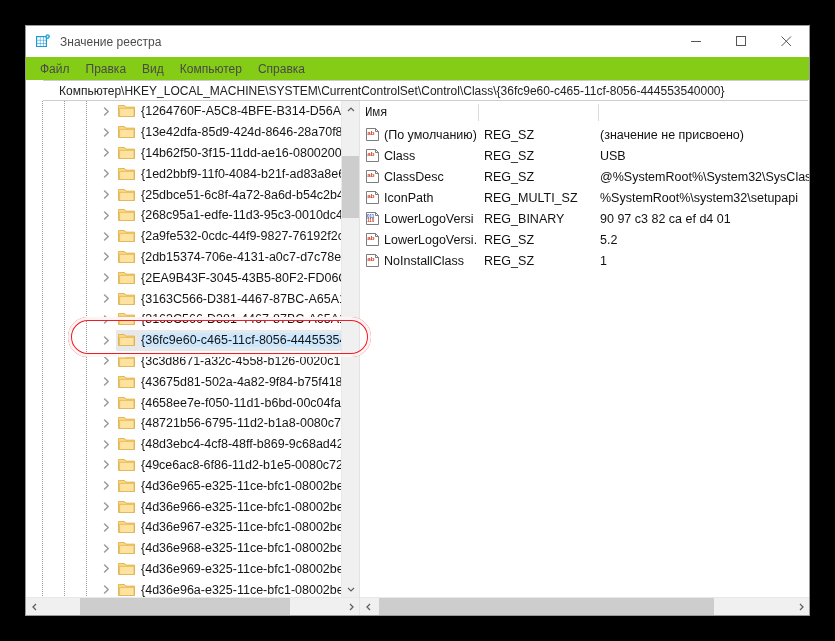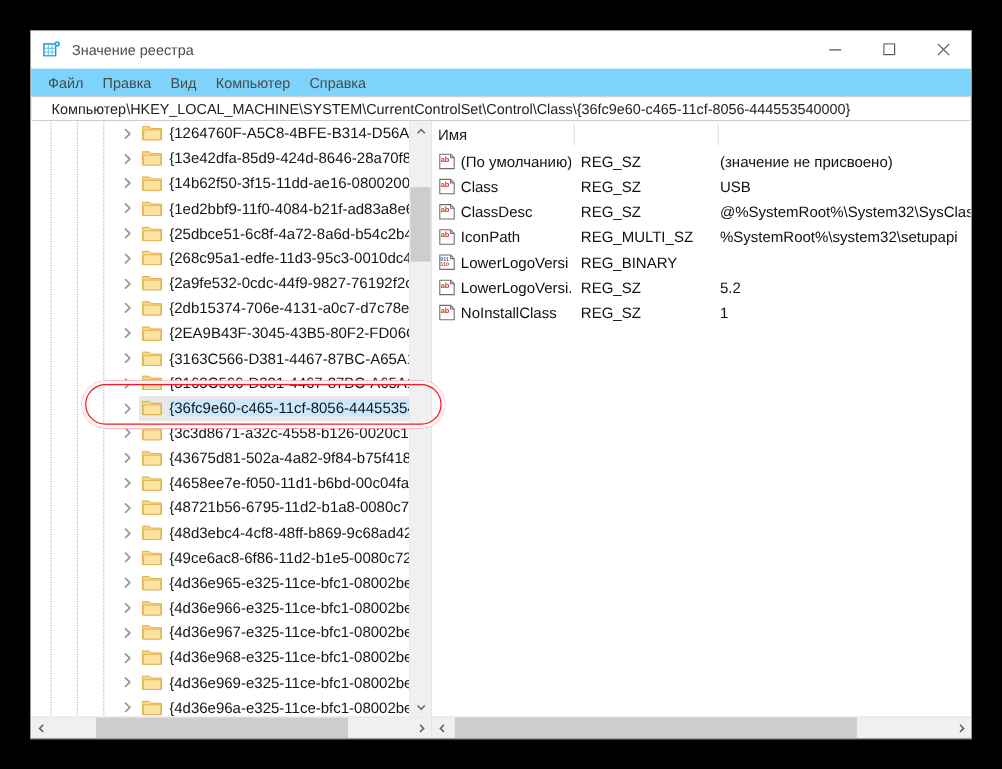--- a/index.html
+++ b/index.html
@@ -66,21 +66,21 @@
   }
   .win-btn svg { display: block; }
 
   
   #menubar {
     height: 23px;
     min-height: 23px;
     display: flex;
     align-items: center;
     padding-left: 6px;
-    background: #7dd3fc;
+    background: #84cc16;
   }
   .menu-item {
     font-size: 12px;
     color: #4a4a4a;
     padding: 2px 8px;
     white-space: nowrap;
   }
 
   
   #addressbar-wrap {
@@ -92,20 +92,21 @@
     border-left: none;
     border-right: none;
     background: #ffffff;
     display: flex;
     align-items: center;
     font-size: 12px;
     color: #222222;
     padding-left: 16px;
     white-space: nowrap;
     overflow: hidden;
+    margin-left: 16px;
   }
 
   
   #split {
     flex: 1;
     display: flex;
     min-height: 0;
     background: #ffffff;
   }
 
@@ -269,20 +270,21 @@
     position: relative;
   }
   .vh-cell {
     position: absolute;
     top: 0;
     height: 23px;
     display: flex;
     align-items: center;
     padding-left: 5px;
     box-sizing: border-box;
+    font-family: Liberation Mono, monospace;
   }
   .vh-sep {
     position: absolute;
     top: 3px;
     height: 17px;
     width: 1px;
     background: #dcdcdc;
   }
   .val-row {
     height: 21px;
@@ -790,20 +792,21 @@
               </div>
               <div class="val-row">
                 <div class="vr-icon"><svg width="15" height="15" viewBox="0 0 15 15">
                     <path d="M1.5 1.5 h9 l3 3 v9 h-12 z" fill="#ffffff" stroke="#6e6e6e" stroke-width="0.9"></path>
                     <path d="M10.5 1.5 v3 h3" fill="none" stroke="#6e6e6e" stroke-width="0.9"></path>
                     <text x="1.9" y="6.6" font-family="Liberation Sans, sans-serif" font-size="4.6" font-weight="bold" fill="#2b62c4">011</text>
                     <text x="1.9" y="10.9" font-family="Liberation Sans, sans-serif" font-size="4.6" font-weight="bold" fill="#cf3a21">110</text>
                   </svg></div>
                 <div class="vr-name">LowerLogoVersi</div>
                 <div class="vr-type">REG_BINARY</div>
+                <div class="vr-value">90 97 c3 82 ca ef d4 01</div>
               </div>
               <div class="val-row">
                 <div class="vr-icon"><svg width="15" height="15" viewBox="0 0 15 15">
                     <path d="M1.5 1.5 h9 l3 3 v9 h-12 z" fill="#ffffff" stroke="#6e6e6e" stroke-width="0.9"></path>
                     <path d="M10.5 1.5 v3 h3" fill="none" stroke="#6e6e6e" stroke-width="0.9"></path>
                     <text x="2.2" y="7.6" font-family="Liberation Sans, sans-serif" font-size="6.2" font-weight="bold" fill="#cf3a21">ab</text>
                   </svg></div>
                 <div class="vr-name">LowerLogoVersi...</div>
                 <div class="vr-type">REG_SZ</div>
                 <div class="vr-value">5.2</div>

